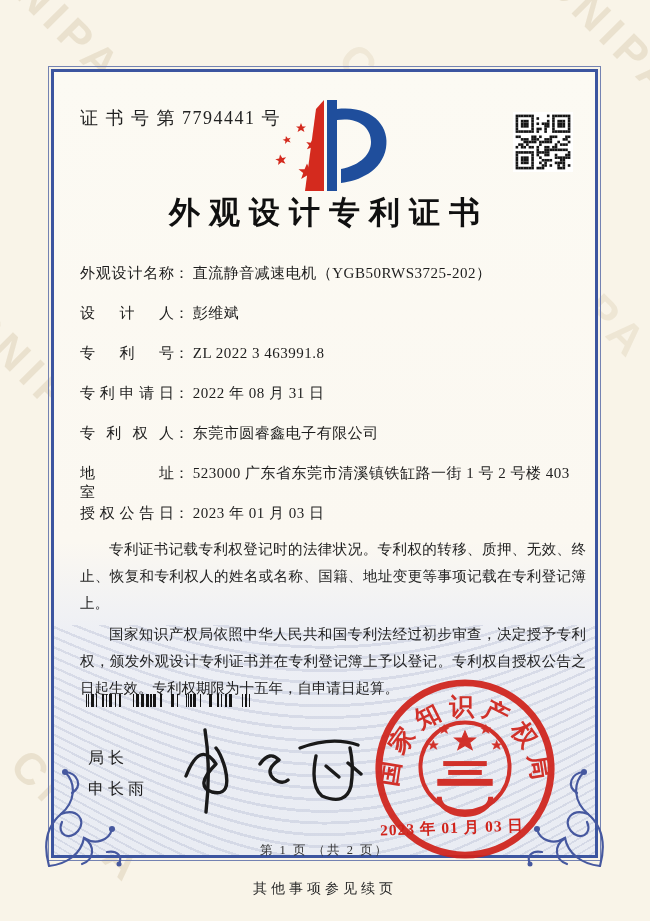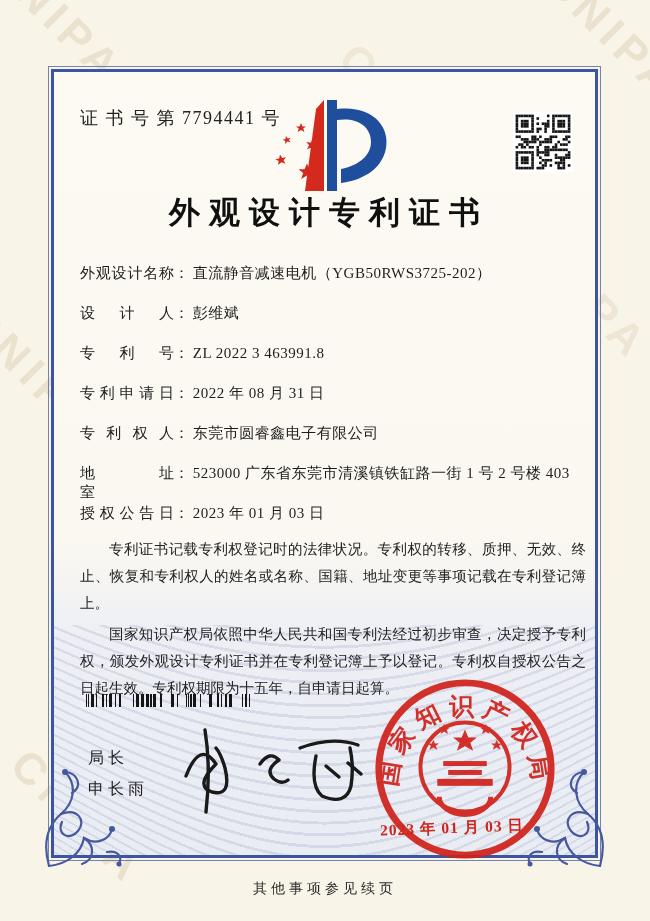--- a/index.html
+++ b/index.html
@@ -431,20 +431,21 @@
           <use href="#st" transform="translate(68,76) scale(.5)"></use>
           <use href="#st" transform="translate(132,76) scale(.5)"></use>
           <rect x="78" y="92" width="44" height="5" stroke="none"></rect>
           <rect x="83" y="101" width="34" height="5" stroke="none"></rect>
           <rect x="72" y="110" width="56" height="7" stroke="none"></rect>
           <path d="M74,128 a26,18 0 0 0 52,0" fill="none" stroke-width="5"></path>
         </g>
       </svg>
       <div class="seal-date">2023 年 01 月 03 日</div>
 
+      <div class="pagenum">第 1 页 （共 2 页）</div>
 
       <svg class="orn left" width="104" height="148" viewBox="0 0 104 148">
         <g fill="none" stroke="#46589f" stroke-width="2.2" stroke-linecap="round">
           <path d="M8,146 C 2,124 6,106 20,94 C 34,82 36,64 24,52"></path>
           <path d="M20,94 c 16,-6 26,6 17,17 c -8,10 -22,4 -16,-9"></path>
           <path d="M24,52 c 13,1 18,14 7,21"></path>
           <path d="M8,146 c 18,-2 32,-12 35,-28 c 11,7 25,3 28,-9"></path>
           <path d="M43,118 c 12,8 10,22 -2,26"></path>
           <path d="M66,132 c 10,-2 16,4 12,12"></path>
         </g>

